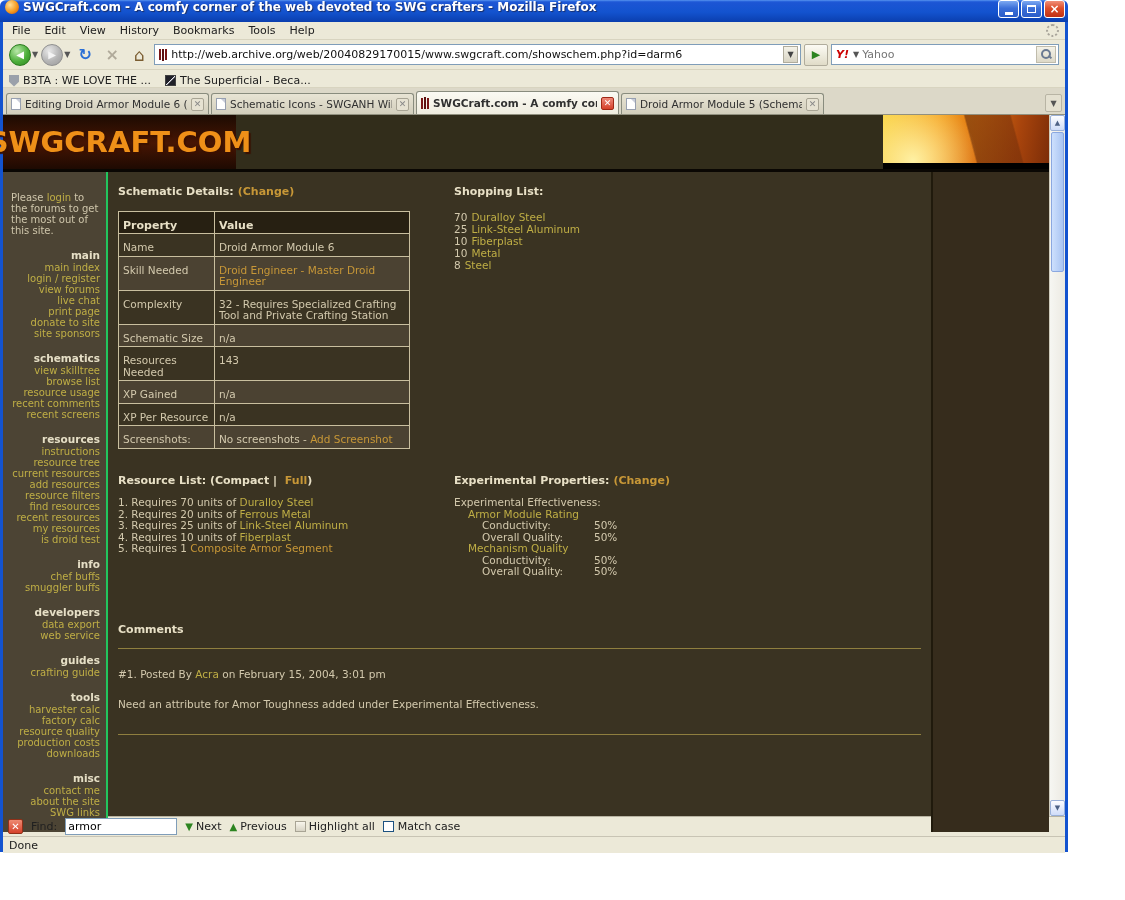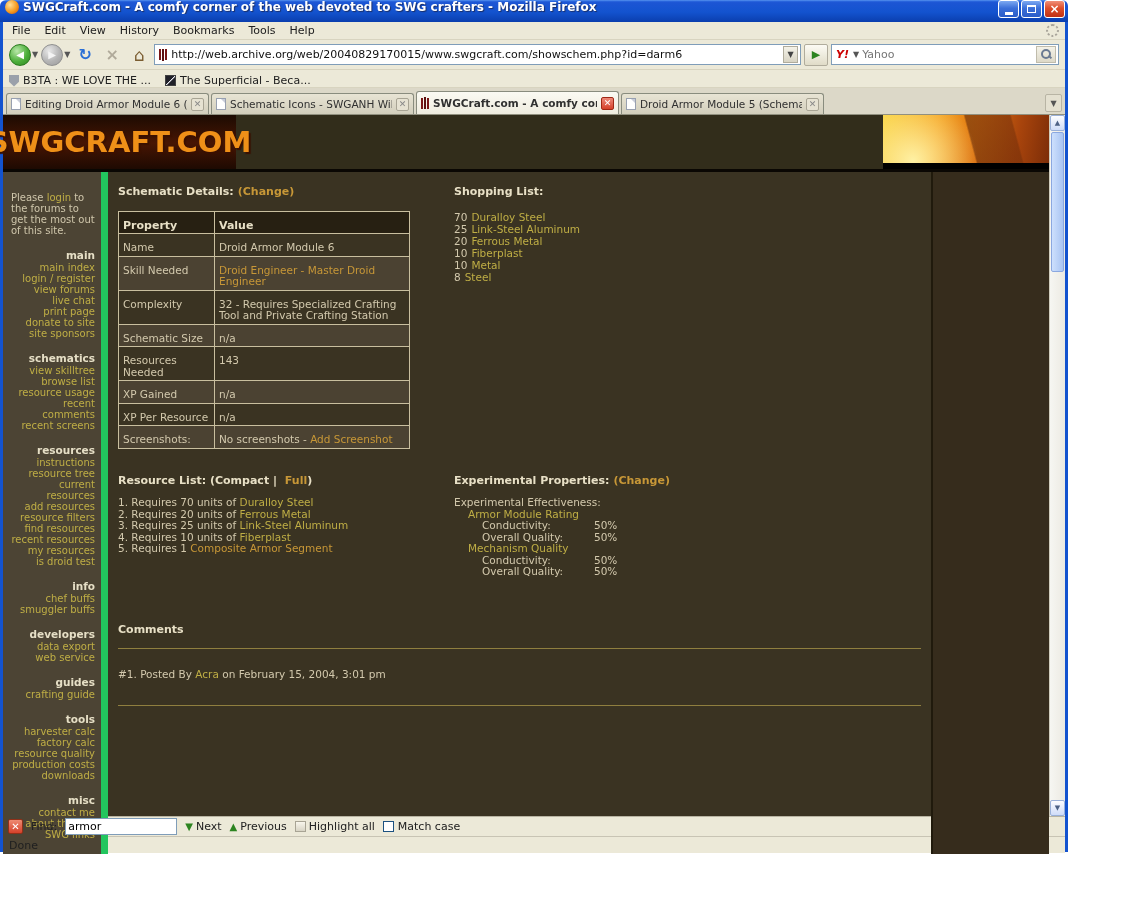--- a/index.html
+++ b/index.html
@@ -71,21 +71,21 @@
   .logo { width:233px; background:linear-gradient(180deg,#1c0b02,#471503 52%,#1e0a02); color:#ef9018; font-weight:bold; font-size:29px; letter-spacing:0; display:flex; align-items:center; justify-content:center; text-shadow:2px 2px 1px #3a1000; transform-origin:left center; white-space:nowrap; }
   .header-mid { flex:1; }
   .header-art-box { width:166px; background:#000; padding-bottom:6px; }
   .header-art { height:48px;
     background:
       radial-gradient(circle at 18% 95%, rgba(255,244,170,.95), rgba(255,210,80,0) 45%),
       linear-gradient(75deg, rgba(60,20,4,0) 52%, rgba(90,35,8,.55) 53%, rgba(110,45,10,.5) 78%, rgba(60,20,4,0) 79%),
       linear-gradient(100deg,#f9d23c 0%,#f5a21f 32%,#e07814 55%,#a8440c 80%,#7c2d08 100%); }
 
   .site-body { flex:1; display:flex; }
-  .sidebar { width:105px; background:#4c4434; border-right:7px solid #22c55e; padding:20px 6px 0 8px; font-size:10px; line-height:11px; color:#cfc6ab; }
+  .sidebar { width:105px; background:#4c4434; border-right:2px solid #22c55e; padding:20px 6px 0 8px; font-size:10px; line-height:11px; color:#cfc6ab; }
   .side-intro { margin-bottom:14px; }
   .side-section { margin-bottom:14px;text-align:right; }
   .side-title { font-weight:bold; color:#e6dfc6; font-size:10.5px; margin-bottom:1px; }
   a { text-decoration:none; cursor:pointer; }
   .yl { color:#bfae45; }
   .gl { color:#c79737; }
   .side-link { display:block; color:#bfae45; }
 
   .content { width:823px; padding:14px 10px 0 10px; font-size:10.5px; line-height:11.5px; color:#d3c9ad; }
   .rightcol { flex:1; background:#362c1c; border-left:2px solid #201a0c; }
@@ -363,21 +363,20 @@
                 </tbody>
                   </table>
               </div>
               <div class="col-right">
                 <div class="sec-title">
                   <span>Shopping List:</span>
                 </div>
                 <div class="shop-list">
                   <div class="shop-item"><span class="qty">70</span><a class="yl">Duralloy Steel</a></div>
                   <div class="shop-item"><span class="qty">25</span><a class="yl">Link-Steel Aluminum</a></div>
-                  <div class="shop-item"><span class="qty">20</span><a class="yl">Ferrous Metal</a></div>
                   <div class="shop-item"><span class="qty">10</span><a class="yl">Fiberplast</a></div>
                   <div class="shop-item"><span class="qty">10</span><a class="yl">Metal</a></div>
                   <div class="shop-item"><span class="qty">8</span><a class="yl">Steel</a></div>
                 </div>
               </div>
             </div>
 
             <div class="row2">
               <div class="col-left">
                 <div class="sec-title">
@@ -407,20 +406,21 @@
                 </div>
               </div>
             </div>
 
             <div class="comments-sec">
               <div class="sec-title"><span>Comments</span></div>
               <hr class="c-hr">
               <div class="c-meta">
                 <span>#1. Posted By </span><a class="yl">Acra</a><span> on February 15, 2004, 3:01 pm</span>
               </div>
+              <div class="c-body">Need an attribute for Amor Toughness added under Experimental Effectiveness.</div>
               <hr class="c-hr2">
             </div>
           </div>
 
           <div class="rightcol"></div>
         </div>
       </div>
 
       <div class="scrollbar">
         <div class="scroll-btn">▲</div>

